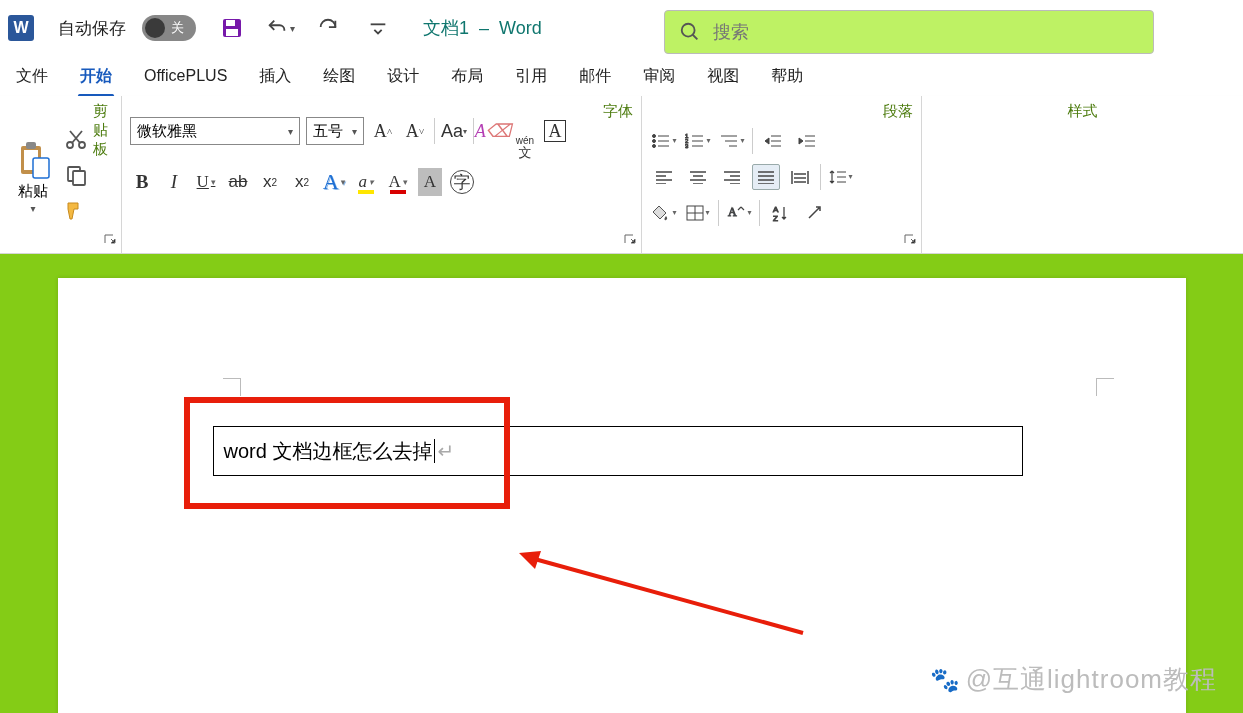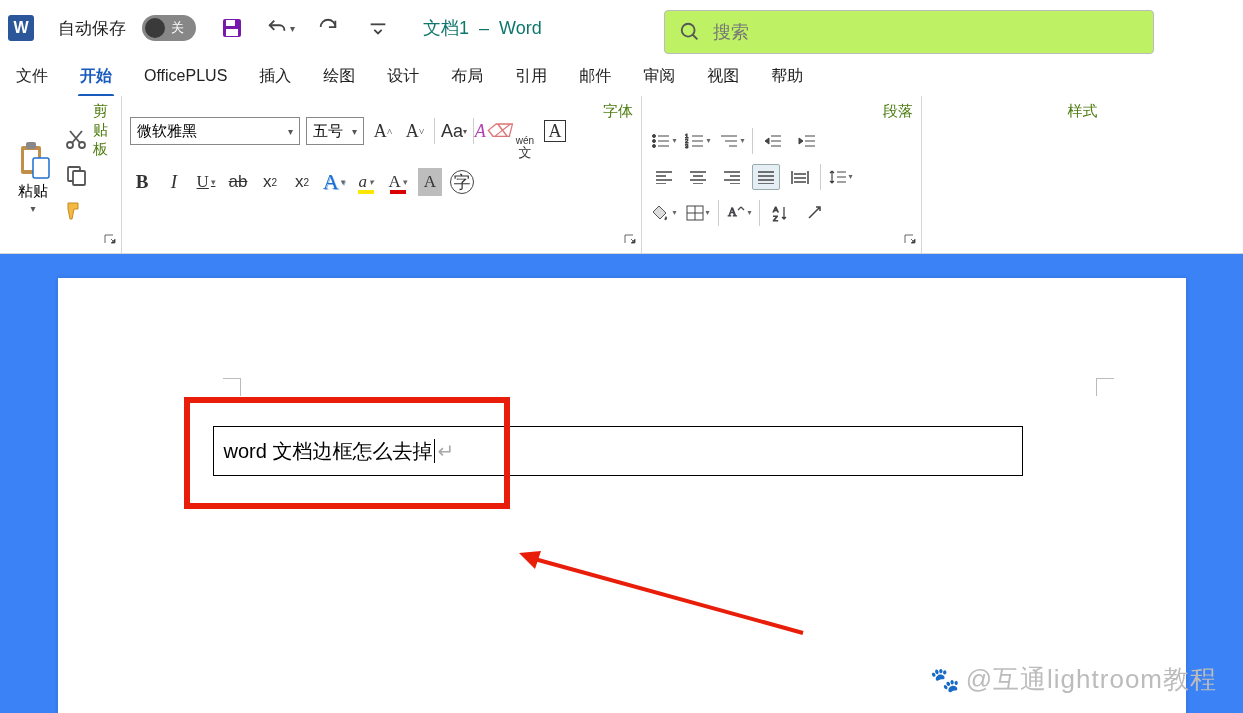--- a/index.html
+++ b/index.html
@@ -65,21 +65,21 @@
 .pbtn .dd { font-size: 8px; margin-left: 1px; color: #666; }
 .vsep { width: 1px; height: 26px; background: #ccc; }
 
 
 .stylegroup { flex: 1; border-right: none; }
 .styleboxes { display: flex; gap: 10px; padding: 0 8px; }
 .stylebox { width: 150px; height: 76px; border: 1px solid #b8b8b8; display: flex; align-items: center; justify-content: center; font-size: 18px; box-shadow: inset 0 0 0 1px #eee; }
 .stylebox.sel { border: 1px solid #999; box-shadow: 0 0 0 1px #c5d5e5; }
 
 
-.docarea { position: absolute; top: 254px; left: 0; right: 0; bottom: 0; background: #3b82f6; padding-top: 24px; }
+.docarea { position: absolute; top: 254px; left: 0; right: 0; bottom: 0; background: #84cc16; padding-top: 24px; }
 .page { width: 1128px; height: 800px; background: #fff; margin: 0 auto; position: relative; box-shadow: 0 0 4px rgba(0,0,0,0.15); }
 .margin-tl { position: absolute; left: 165px; top: 100px; width: 18px; height: 18px; border-left: 1px solid #bbb; border-bottom: 1px solid #bbb; transform: rotate(180deg); }
 .margin-tr { position: absolute; right: 72px; top: 100px; width: 18px; height: 18px; border-left: 1px solid #bbb; border-bottom: 1px solid #bbb; transform: rotate(90deg); }
 .textbox { position: absolute; left: 155px; top: 148px; width: 810px; height: 50px; border: 1px solid #000; display: flex; align-items: center; padding: 0 10px; font-size: 20px; }
 .textbox .cursor { border-right: 1.5px solid #000; height: 24px; margin-left: 2px; }
 .textbox .pmark { color: #aaa; margin-left: 2px; }
 .red-hl { position: absolute; left: 126px; top: 119px; width: 326px; height: 112px; border: 6px solid #e81e0a; }
 .arrow { position: absolute; left: 455px; top: 265px; }
 .watermark { position: absolute; right: 26px; bottom: 16px; font-size: 26px; color: #bcbcbc; letter-spacing: 1px; display: flex; align-items: center; gap: 4px; }
 .paw { font-size: 24px; }

